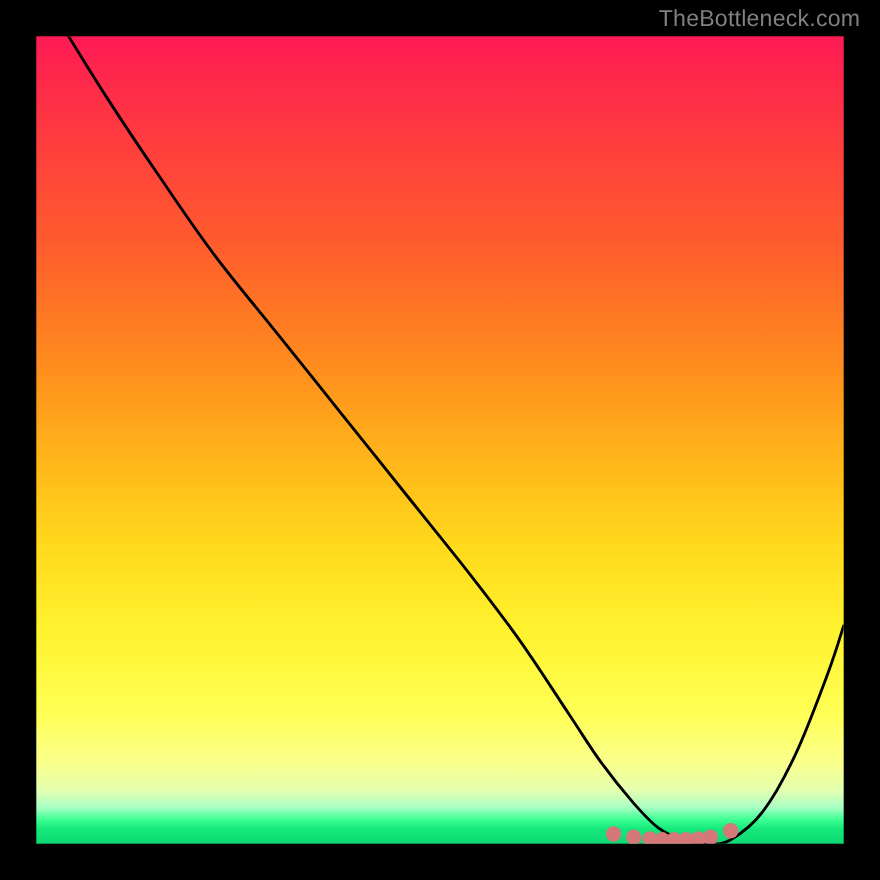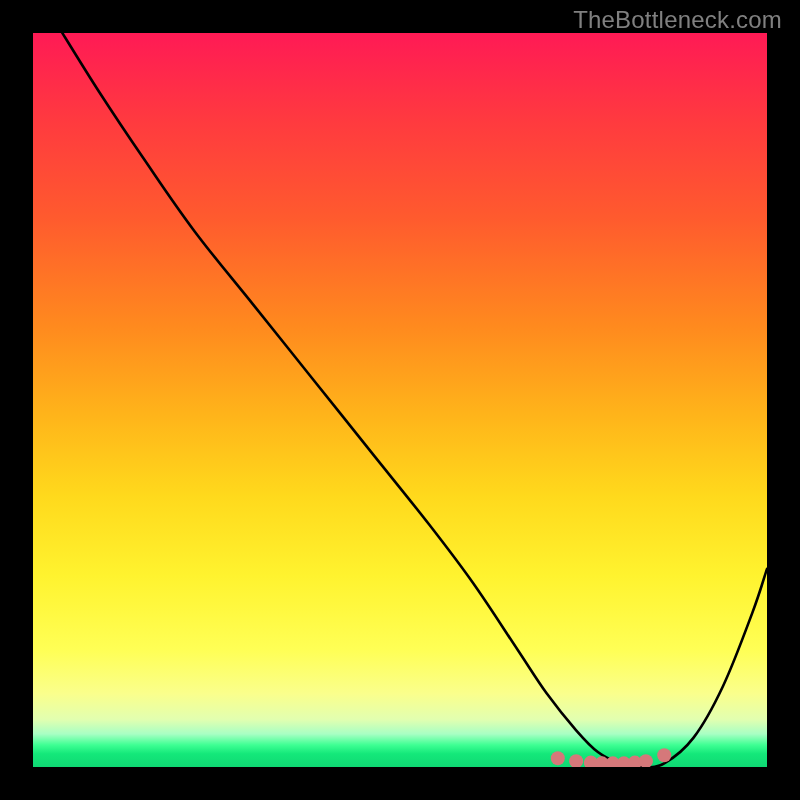--- a/index.html
+++ b/index.html
@@ -49,21 +49,21 @@
     left: 0;
     top: 0;
     width: 734px;
     height: 734px;
   }
   .attribution {
     position: absolute;
     top: 6px;
     right: 18px;
     color: #808080;
-    font-size: 24px;
+    font-size: 21px;
     letter-spacing: 0.2px;
     font-weight: 400;
   }
 </style>
 </head>
 <body>
 
 <div class="frame">
   <div class="attribution">TheBottleneck.com</div>
 

